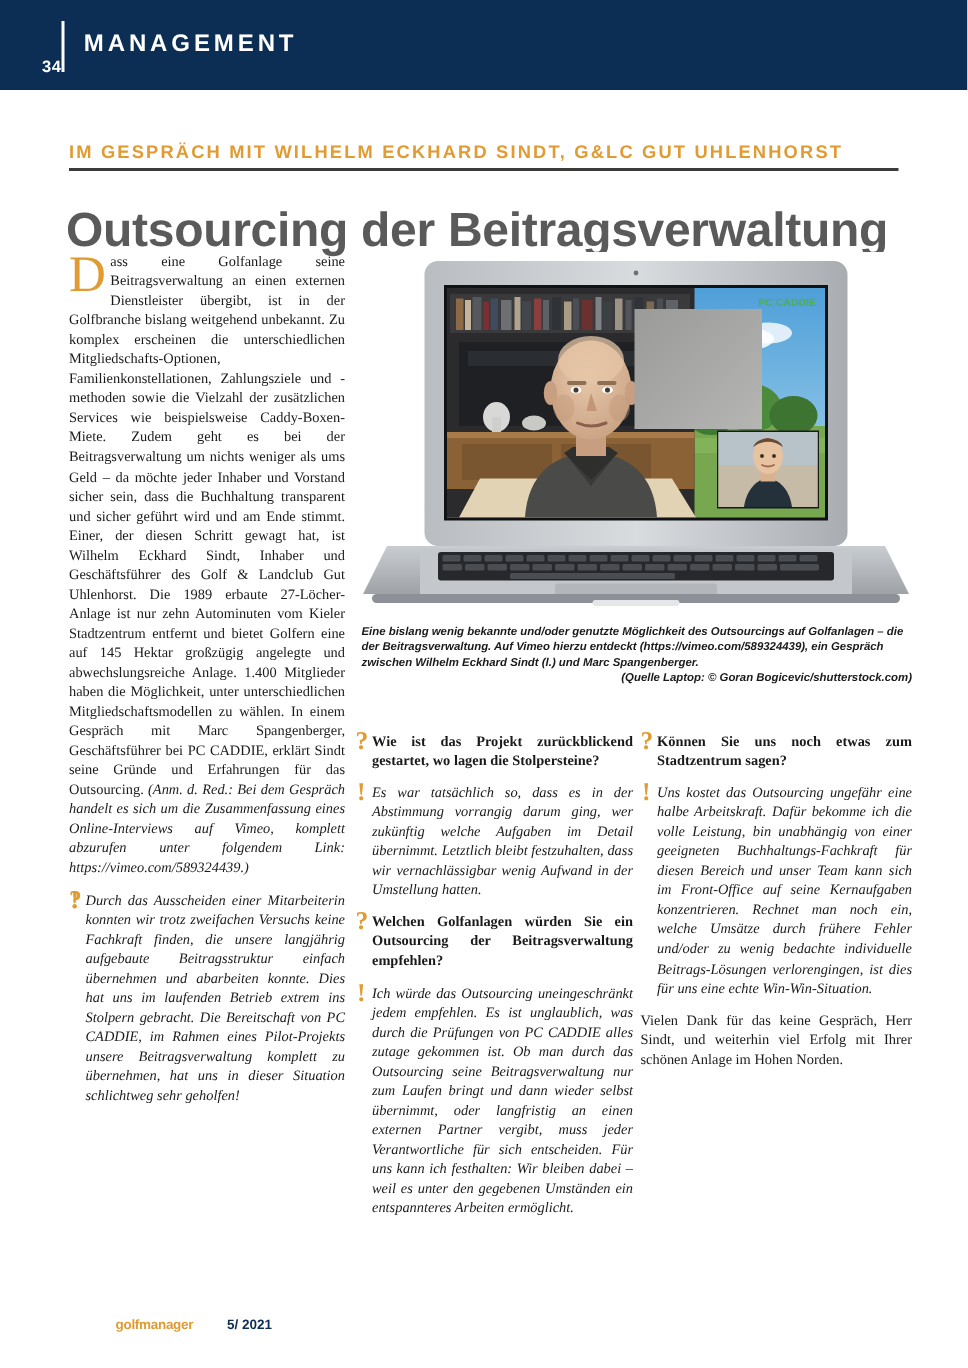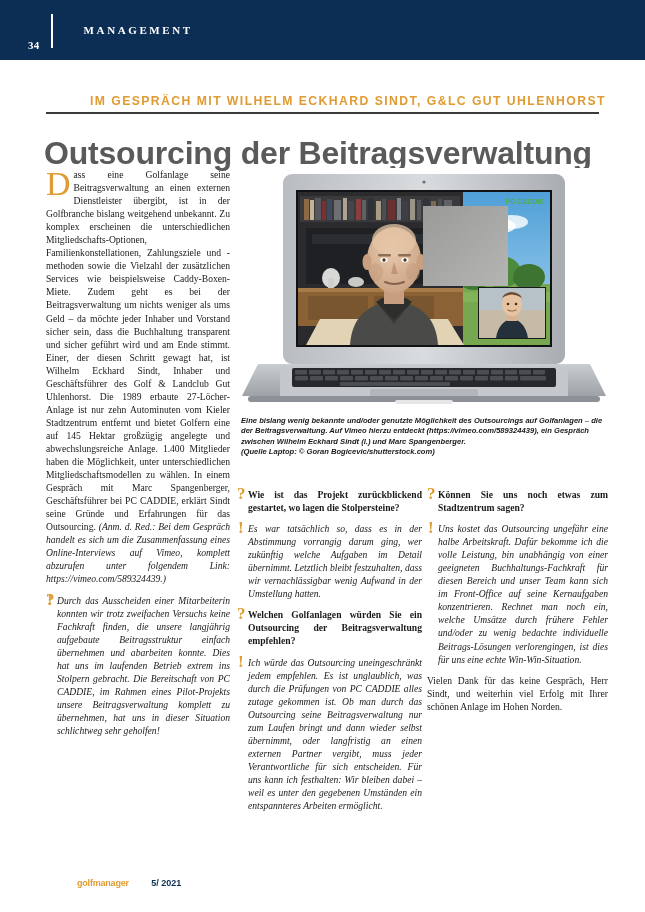--- a/index.html
+++ b/index.html
@@ -17,50 +17,48 @@
     position: absolute; left: 0; top: 0;
     width: 645px; height: 60px;
     background: #0c2d54;
   }
   .header-inner {
     position: absolute; left: 28px; top: 18px;
     display: flex; align-items: center; height: 24px;
   }
   .page-number {
     color: #ffffff;
-    font-family: Liberation Serif, serif;
+    font-family: Liberation Sans, sans-serif;
     font-weight: bold;
     font-size: 11px;
     letter-spacing: 0.3px;
-    padding-right: 11px;
     margin-top: 30px;
   }
   .header-rule {
     width: 2px; height: 34px; background: #ffffff;
     margin-top: 2px;
   }
   .section-name {
     color: #ffffff;
-    font-family: Liberation Serif, serif;
-    font-weight: bold;
-    font-size: 11px;
+    font-family: Liberation Sans, sans-serif;
+    font-weight: bold;
+    font-size: 16px;
     letter-spacing: 2.6px;
-    padding-left: 31px;
+    padding-left: 13px;
   }
 
   
   .kicker {
     position: absolute; left: 46px; top: 94px;
     width: 560px;
     color: #e09b32;
     font-family: "Liberation Sans", sans-serif;
     font-weight: bold;
     font-size: 12.2px;
     letter-spacing: 1.45px;
-    text-align: right;
   }
   .kicker-rule {
     position: absolute; left: 46px; top: 112px;
     width: 553px; height: 1.5px; background: #3b3b3b;
   }
   .headline {
     position: absolute; left: 44px; top: 114px;
     width: 570px;
     color: #5a5a5a;
     font-family: "Liberation Sans", sans-serif;
@@ -121,21 +119,21 @@
   .caption {
     position: absolute; left: 241px; top: 416px;
     width: 367px;
     font-family: "Liberation Sans", sans-serif;
     font-style: italic;
     font-weight: bold;
     font-size: 7.6px;
     line-height: 10.4px;
     color: #1a1a1a;
   }
-  .caption .source { display: block; margin-top: 0px; }
+  .caption .source { display: block; text-align: right; margin-top: 0px; }
 
   
   .footer {
     position: absolute; left: 45px; top: 878px;
     font-family: "Liberation Sans", sans-serif;
     font-size: 9px;
   }
   .footer .brand { color: #e09b32; font-weight: bold; letter-spacing: -0.2px; margin-left: 32px; }
   .footer .issue { color: #0c2d54; font-weight: bold; margin-left: 20px; }
 </style>

